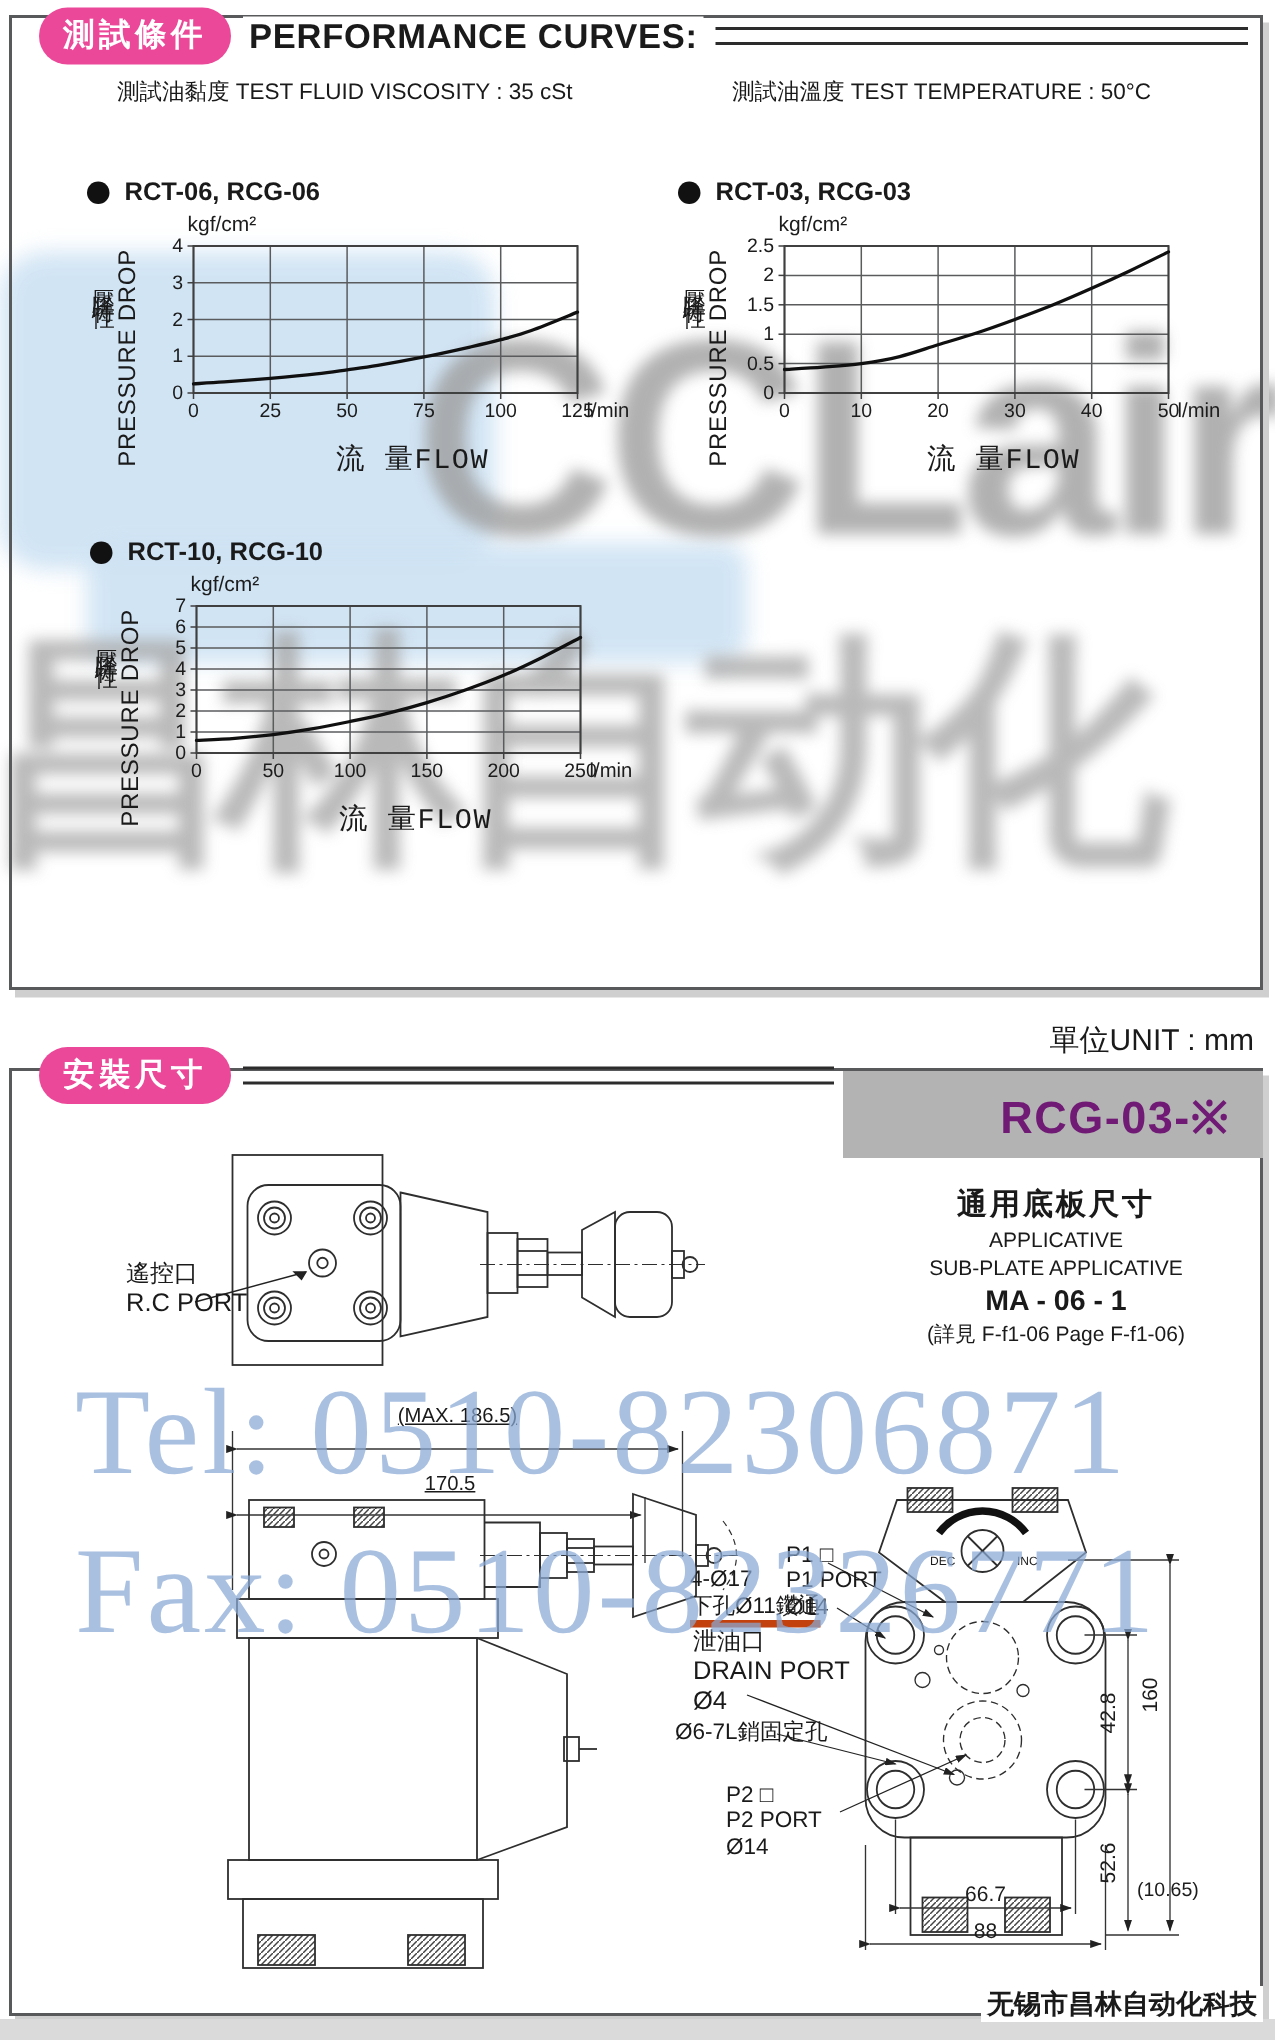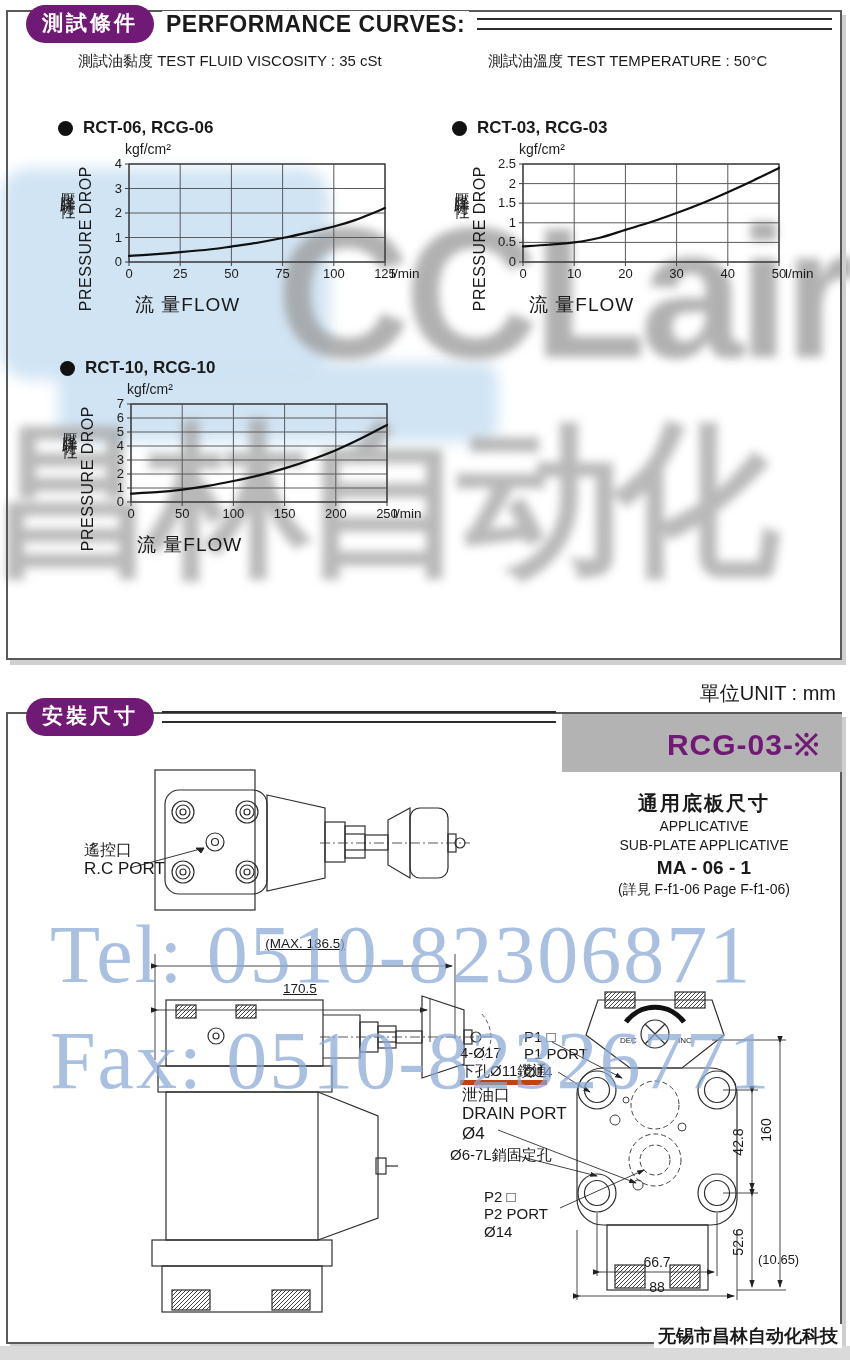--- a/index.html
+++ b/index.html
@@ -13,42 +13,42 @@
   .wm-telfax{position:absolute;font-family:"Liberation Serif",serif;font-size:82px;
              color:#89a9d6;opacity:.72;z-index:3;white-space:nowrap;letter-spacing:2px;}
   .wm-tel{left:50px;top:908px;}
   .wm-fax{left:50px;top:1014px;}
   
   .frame{position:absolute;border:2px solid #58595b;box-shadow:4px 5px 0 #cfcfcf;z-index:2;background:transparent;}
   .frame-top{left:6px;top:10px;width:832px;height:646px;}
   .frame-bottom{left:6px;top:712px;width:832px;height:628px;}
   
   .sec-header{position:absolute;display:flex;align-items:center;z-index:2;}
-  .badge{background:#701a75;color:#fff;font-weight:bold;font-size:21px;letter-spacing:3px;
+  .badge{background:#ec4899;color:#fff;font-weight:bold;font-size:21px;letter-spacing:3px;
          padding:4px 16px 6px;border-radius:20px;white-space:nowrap;}
   .sec-title{font-size:23px;font-weight:bold;letter-spacing:.5px;margin-left:8px;white-space:nowrap;background:#fff;padding:0 4px;}
   .dline{height:8px;border-top:2px solid #2c2c2c;border-bottom:2px solid #2c2c2c;flex:1;margin-left:8px;}
   .cond{position:absolute;font-size:15px;z-index:2;white-space:nowrap;}
   .unit-note{position:absolute;right:14px;top:680px;font-size:20px;z-index:2;}
   .model-banner{position:absolute;left:562px;top:714px;width:280px;height:58px;background:#b3b3b3;
                 color:#701a75;font-weight:bold;font-size:30px;letter-spacing:1px;z-index:2;
                 display:flex;align-items:center;justify-content:flex-end;padding-right:22px;box-sizing:border-box;}
   .subplate{position:absolute;left:568px;top:790px;width:272px;text-align:center;z-index:2;line-height:1.35;}
   .subplate .l1{font-size:20px;font-weight:bold;letter-spacing:2px;}
   .subplate .l2,.subplate .l3,.subplate .l5{font-size:14px;}
   .subplate .l4{font-size:19px;font-weight:bold;}
   
   .chart-block{position:absolute;z-index:2;}
   .chart-title{display:flex;align-items:center;font-size:17px;font-weight:bold;}
   .bullet{width:15px;height:15px;border-radius:50%;background:#111;display:inline-block;margin-right:10px;}
   .chart-body{display:flex;margin-top:2px;}
   .ylab{display:flex;align-items:flex-start;padding-top:26px;height:150px;}
   .ylab-cn{writing-mode:vertical-rl;text-orientation:upright;font-size:15px;letter-spacing:4px;margin-top:14px;}
   .ylab-en{writing-mode:vertical-rl;transform:rotate(180deg);font-size:16px;letter-spacing:.5px;}
-  .xlab{font-size:19px;letter-spacing:1px;width:280px;margin:-2px 0 0 40px;}
+  .xlab{font-size:19px;letter-spacing:1px;text-align:center;width:280px;margin:-2px 0 0 40px;font-family:Liberation Mono, monospace;}
   svg text{font-family:"Liberation Sans",sans-serif;fill:#1c1c1c;}
   
   .drawing{position:absolute;z-index:2;}
   .dwg-label{position:absolute;z-index:2;line-height:1.15;white-space:nowrap;}
   .dwg-label .cn{font-size:16px;}
   .dwg-label .en{font-size:17px;}
   .lbl15{font-size:15px;}
   .dim-label{position:absolute;z-index:2;font-size:13.5px;text-align:center;text-decoration:underline;}
   .underlined{border-bottom:5px solid #c2410c;padding-bottom:1px;display:inline-block;}
   

